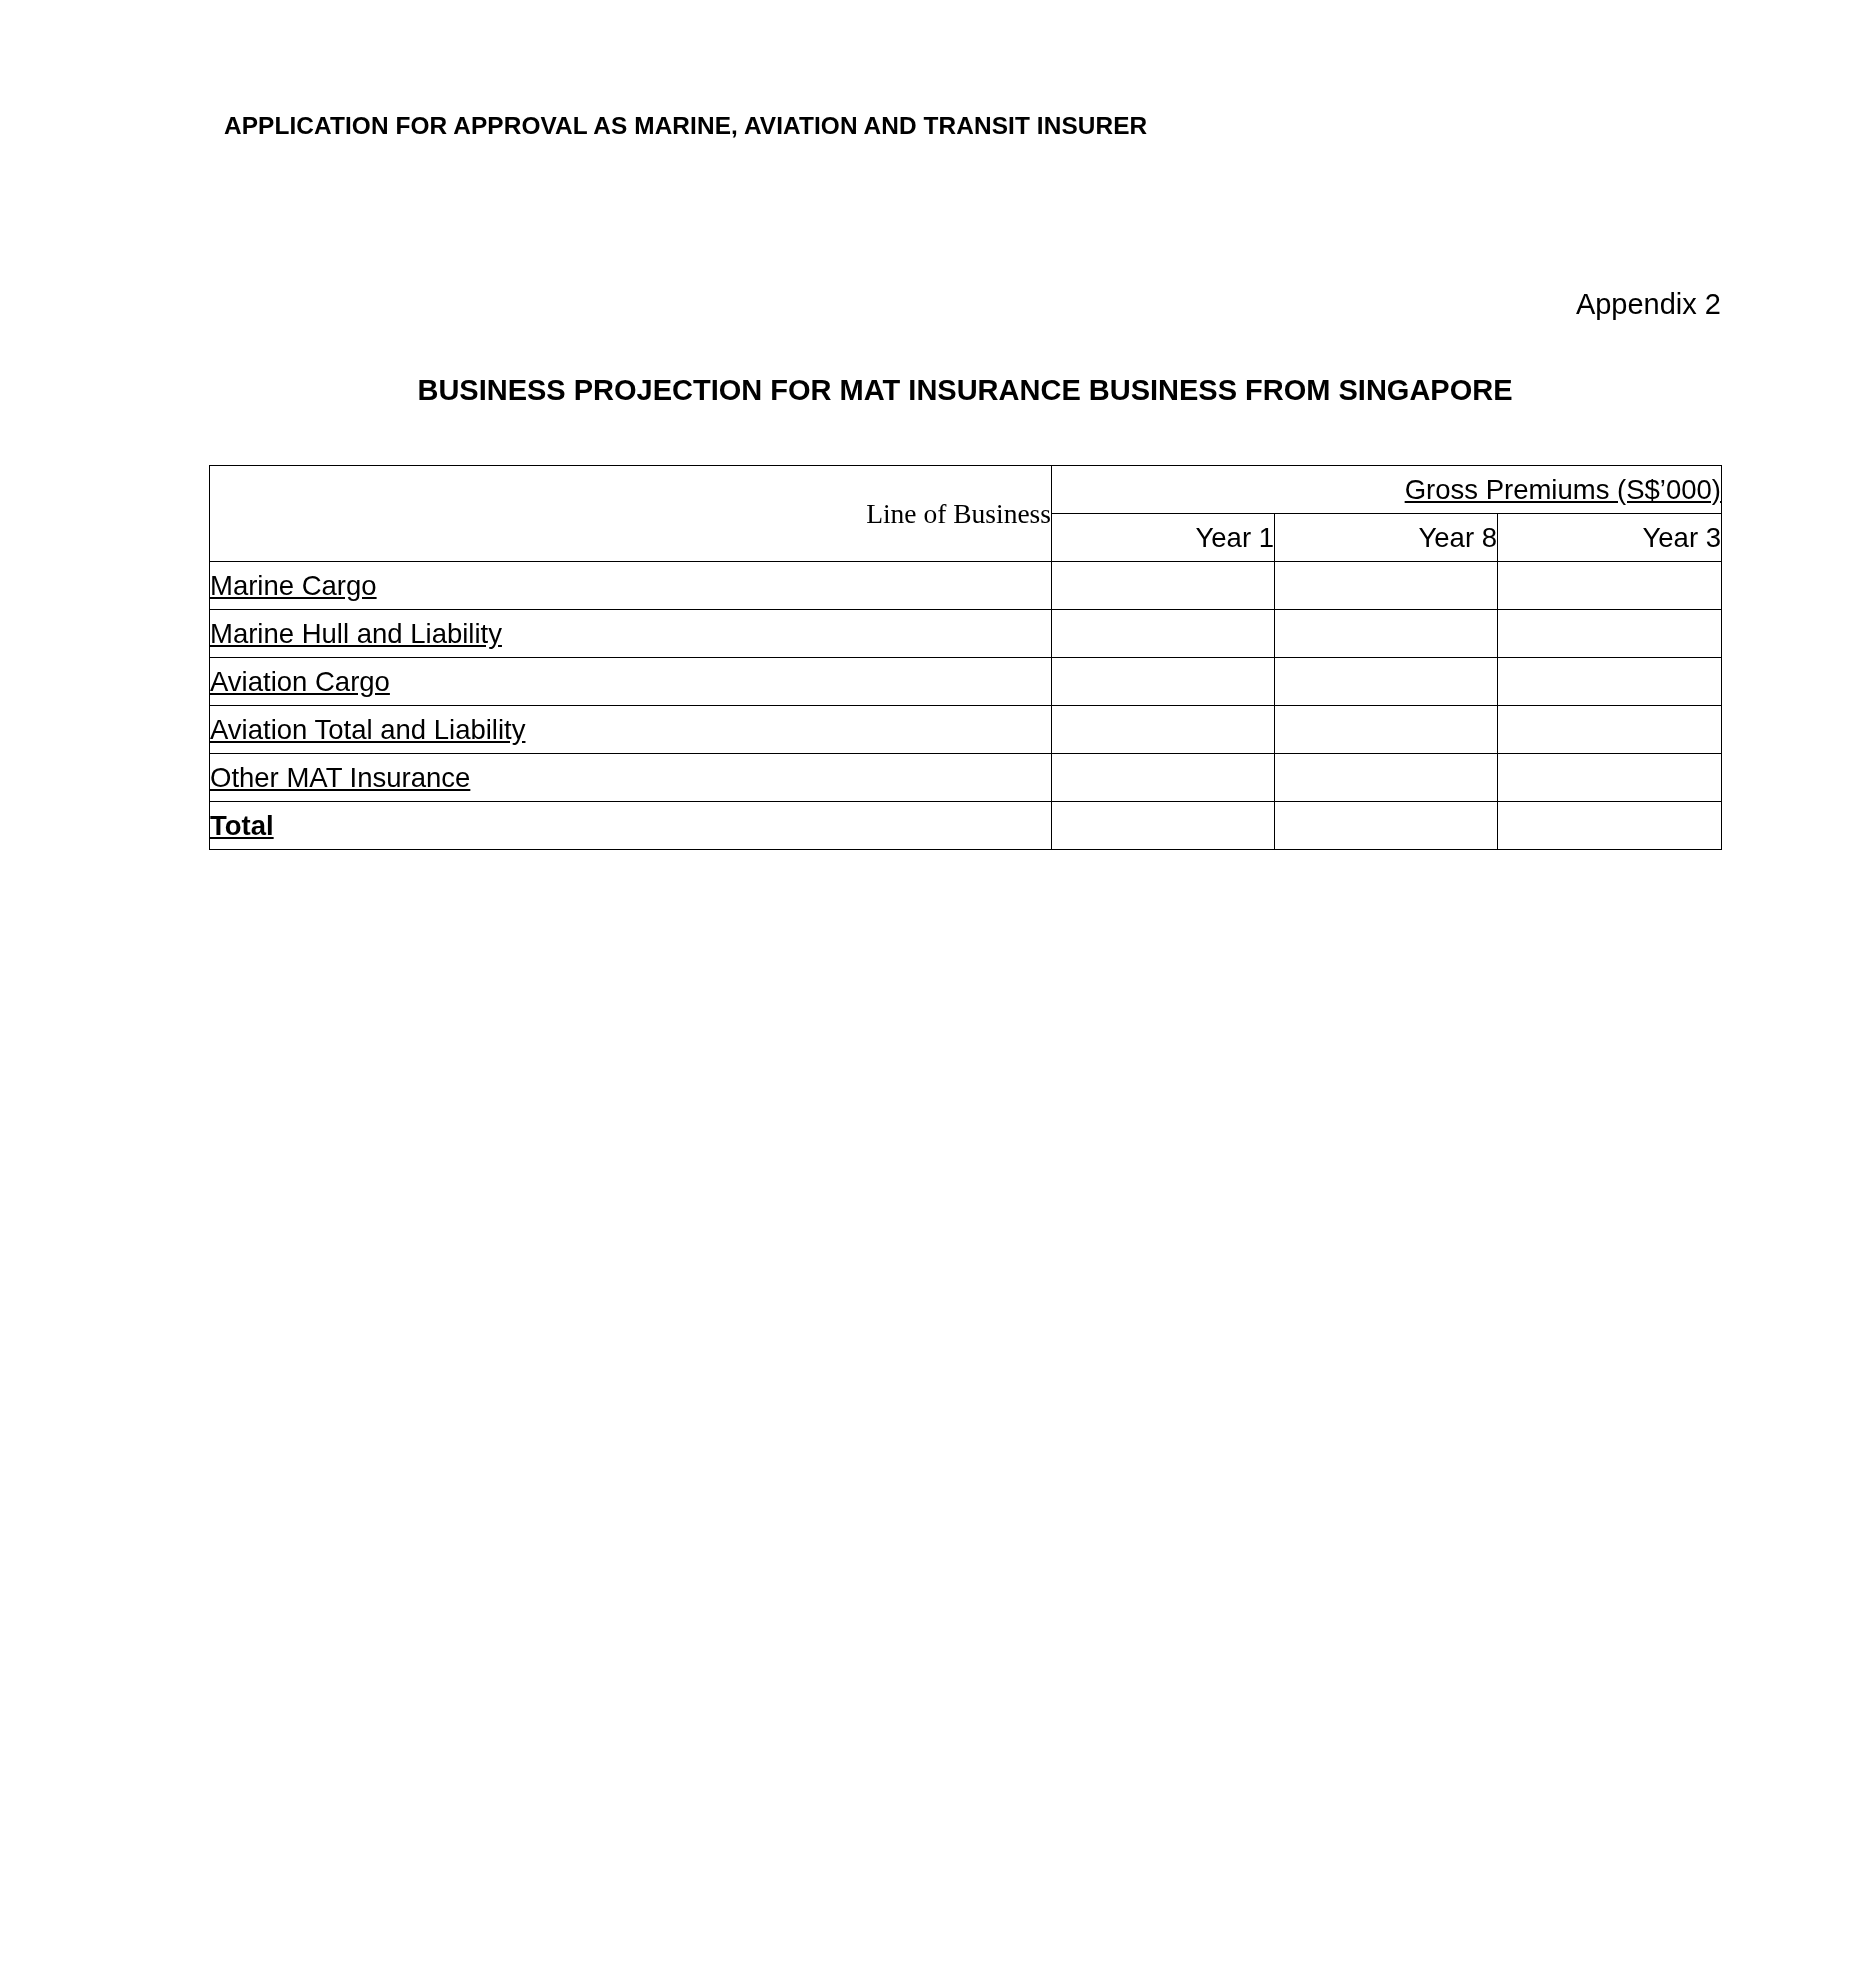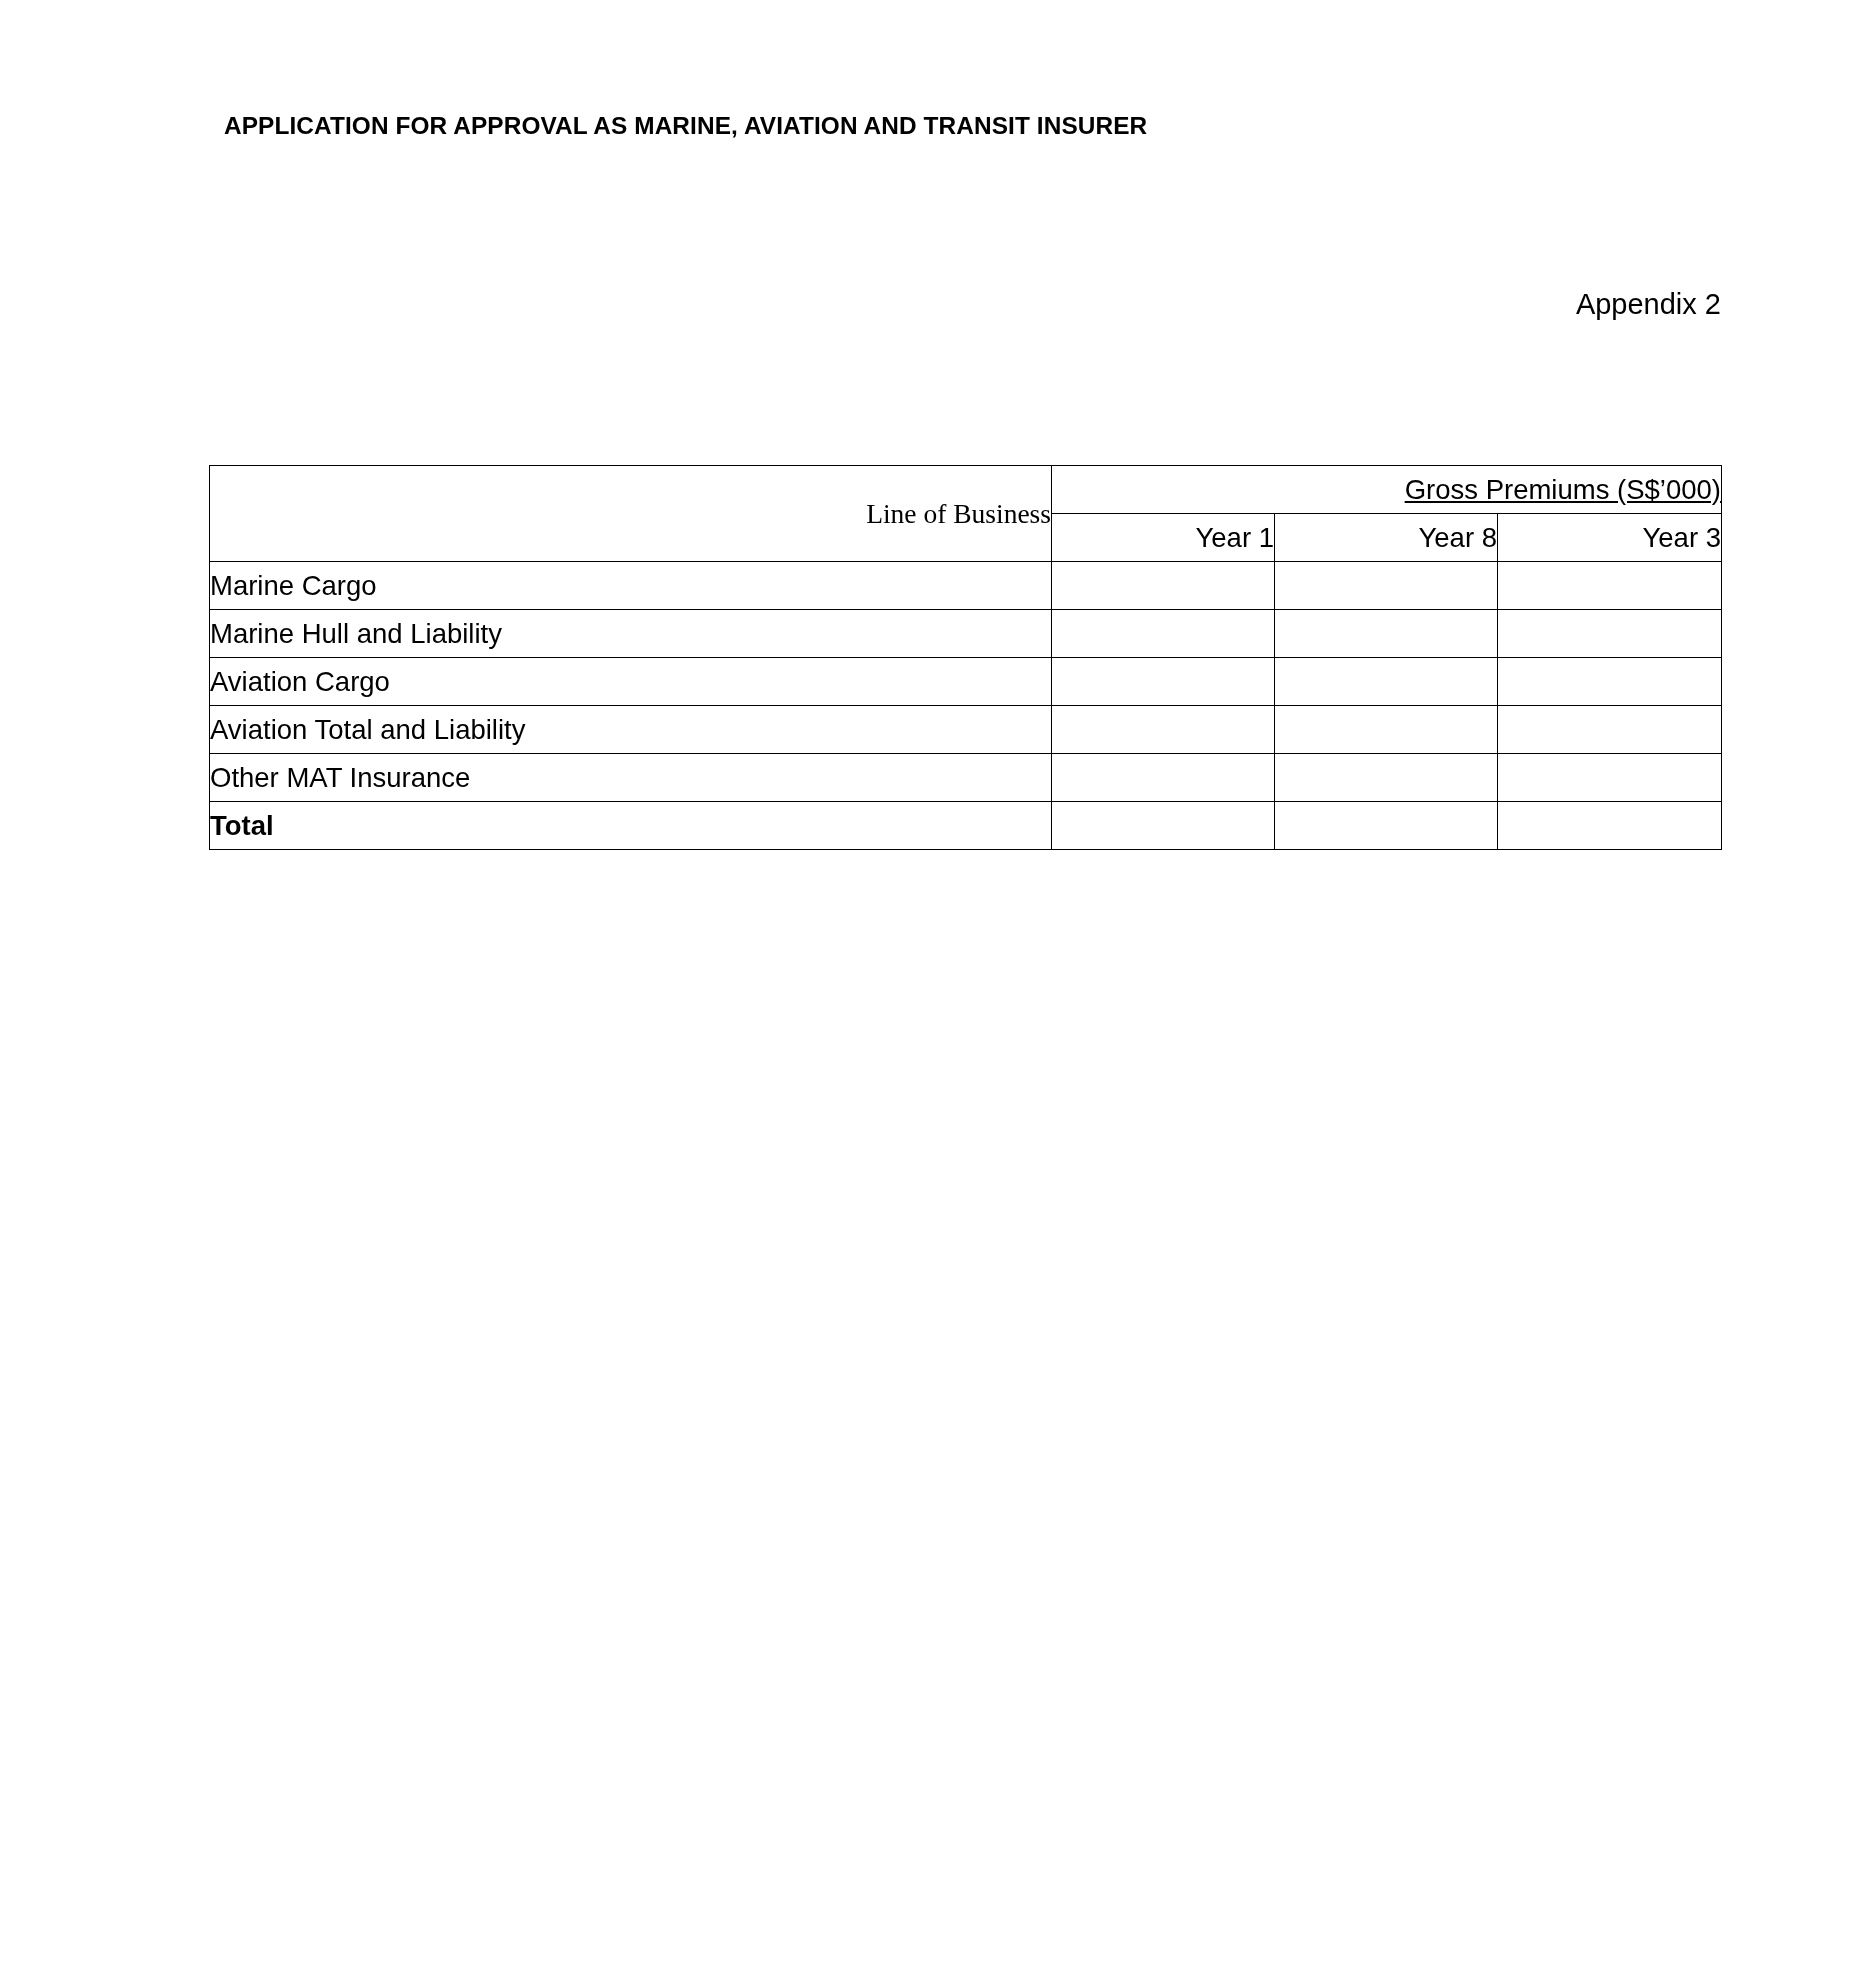--- a/index.html
+++ b/index.html
@@ -114,40 +114,42 @@
     box-sizing: border-box;
   }
 
   
   td.lob-cell {
     height: 48px;
     text-align: left;
     padding-left: 8.6px;
     box-sizing: border-box;
     white-space: nowrap;
+    text-decoration: underline;
   }
   td.lob-cell.is-total {
     font-weight: bold;
     margin-top: 22px;
   }
   td.value-cell {
     height: 48px;
     text-align: center;
     box-sizing: border-box;
   }
 </style>
 </head>
 <body>
 
 <div class="page">
 
   <div class="doc-header">APPLICATION FOR APPROVAL AS MARINE, AVIATION AND TRANSIT INSURER</div>
 
   <div class="appendix-label">Appendix 2</div>
 
+  <div class="doc-title">BUSINESS PROJECTION FOR MAT INSURANCE BUSINESS FROM SINGAPORE</div>
 
   <div class="projection-table-wrap">
     <table class="projection-table">
       <colgroup>
         <col class="c-lob">
         <col class="c-y1">
         <col class="c-y2">
         <col class="c-y3">
       </colgroup>
       <thead>

